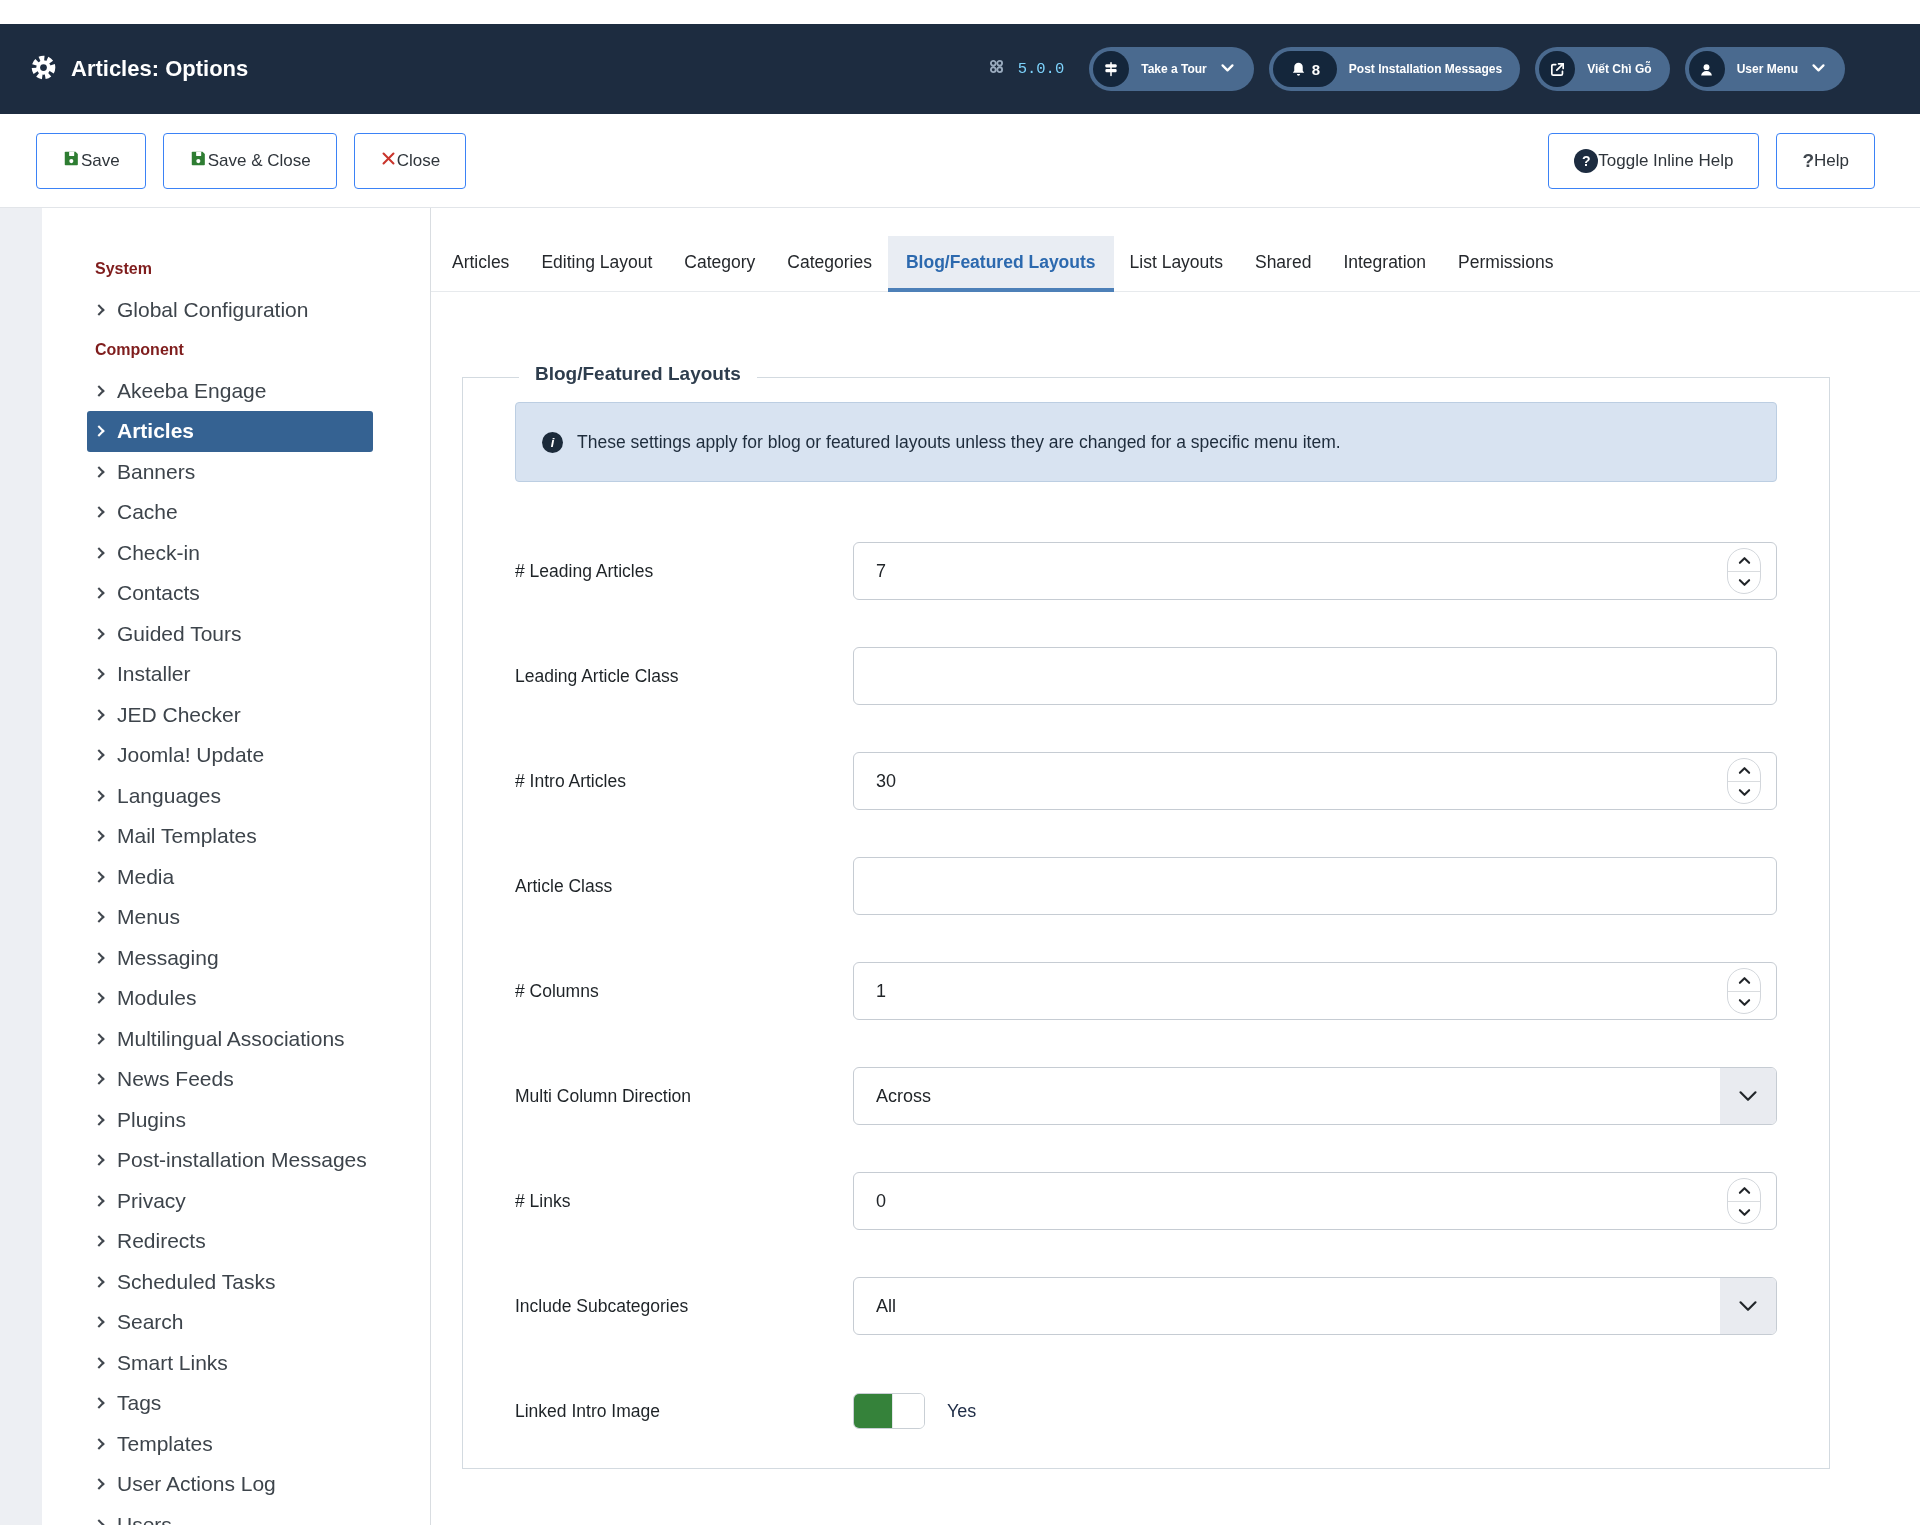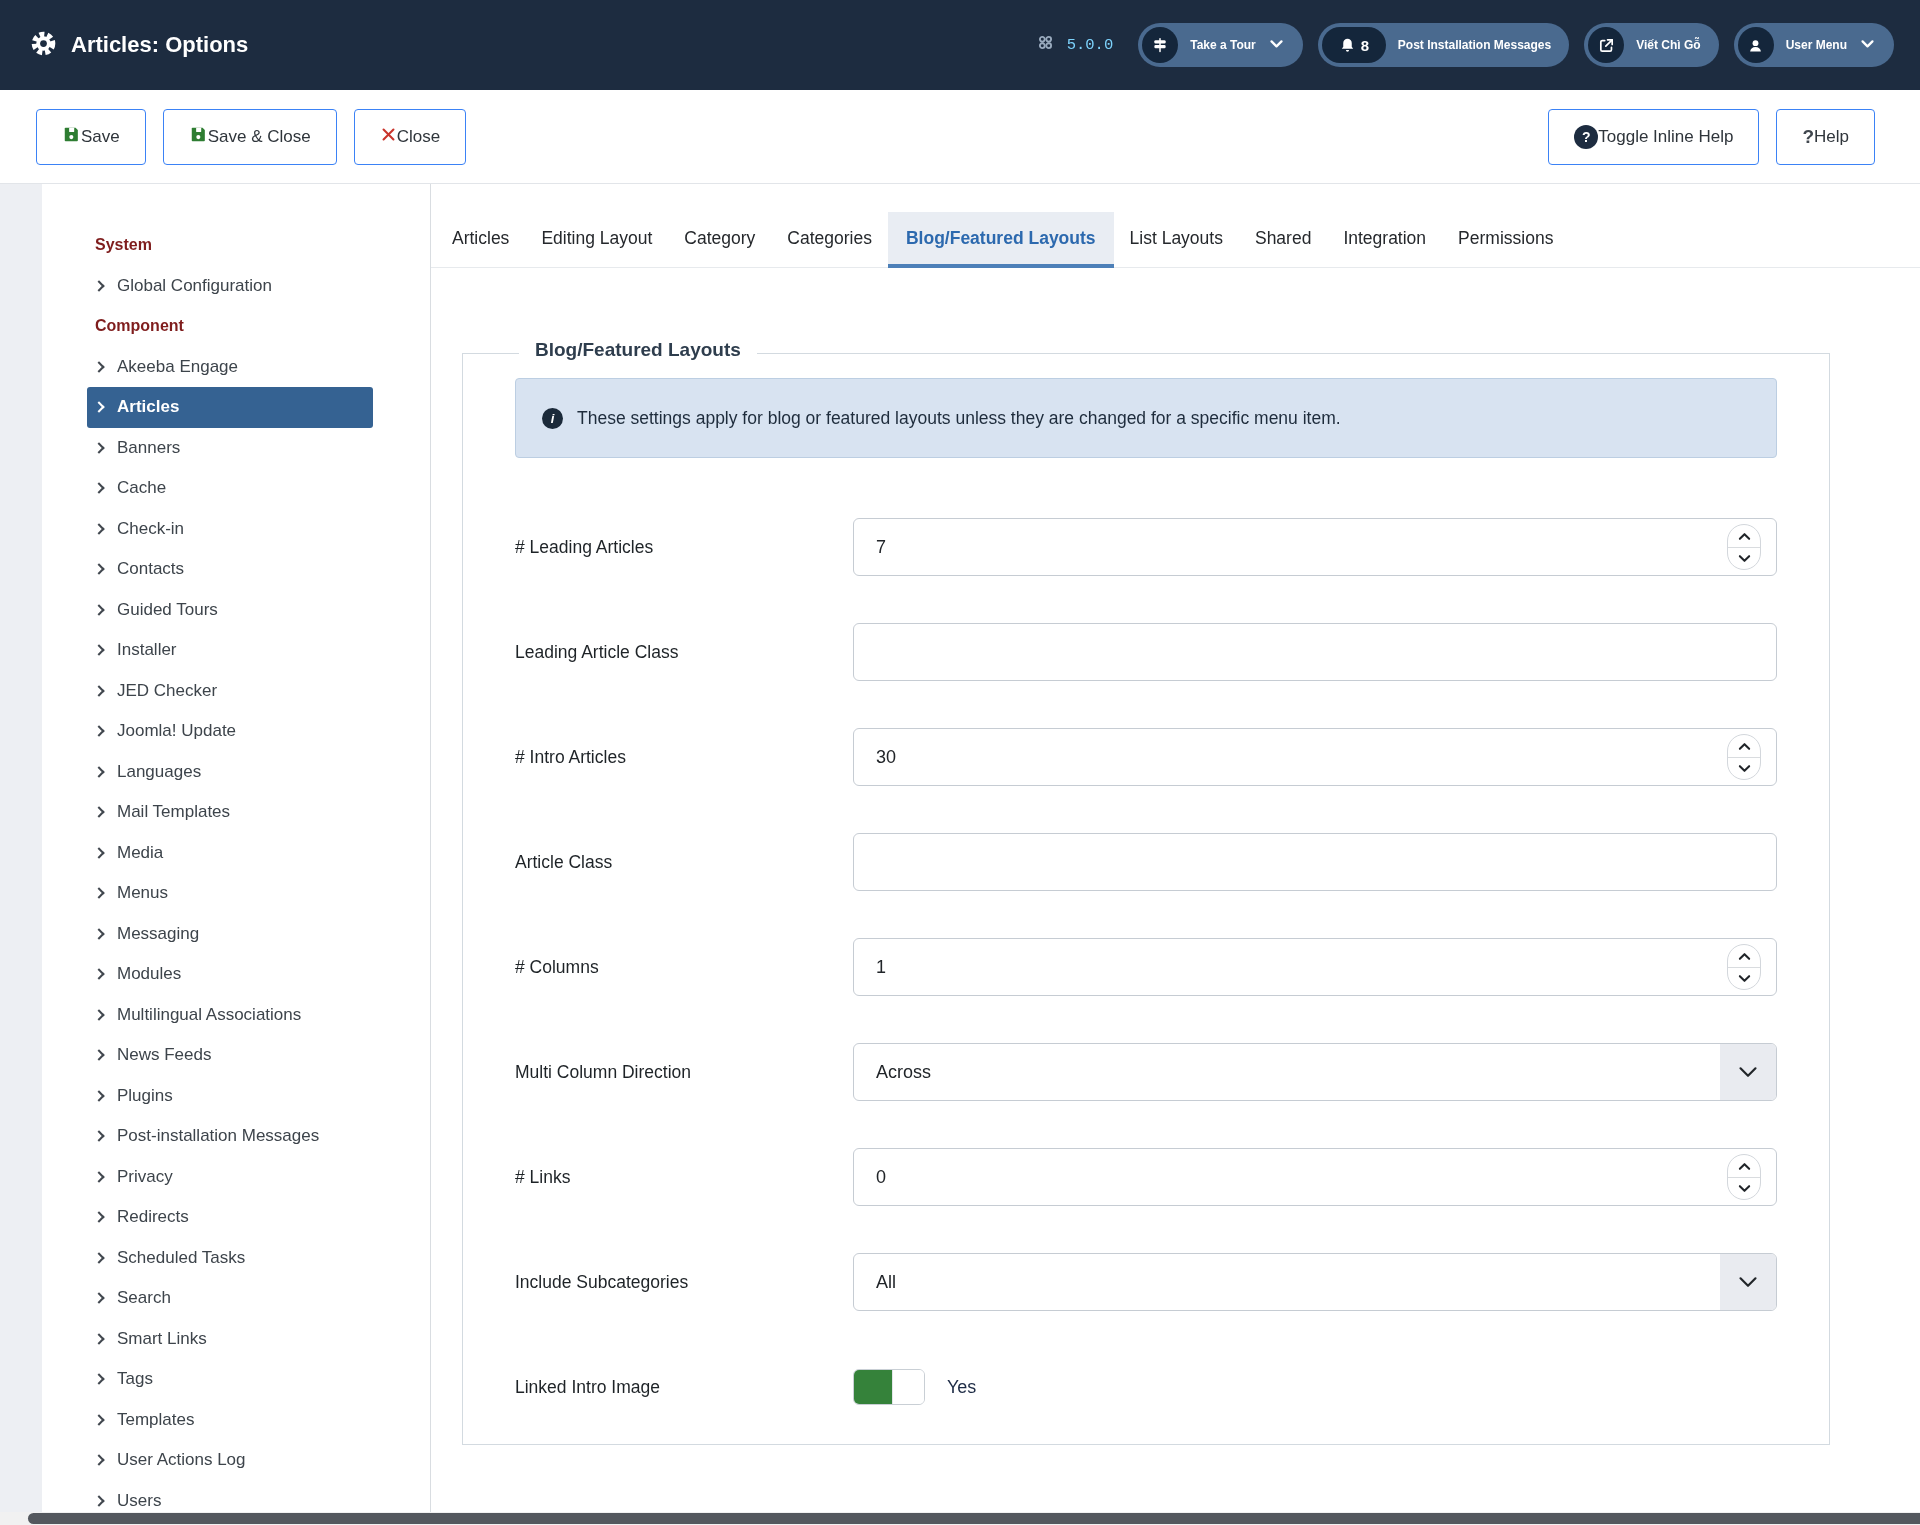--- a/index.html
+++ b/index.html
@@ -1,20 +1,20 @@
 <!DOCTYPE html>
 <html><head>
 <meta charset="utf-8">
 <style>
   * { margin:0; padding:0; box-sizing:border-box; }
   html,body { width:1920px; height:1525px; overflow:hidden; }
   body { font-family:"Liberation Sans", sans-serif; background:#fff; }
 
   
-  .topbar { height:90px; background:#1d2c40; display:flex; align-items:center; padding:0 26px 0 30px; }
+  .topbar { height:90px; background:#1d2c40; display:flex; align-items:center; padding:0 75px 0 30px;margin-top:24px; }
   .topbar-left { display:flex; align-items:center; gap:14px; }
   .app-title { color:#fff; font-size:22px; font-weight:700; }
   .topbar-right { margin-left:auto; display:flex; align-items:center; gap:15px; }
   .version { display:flex; align-items:center; gap:13px; color:#7dd3fc; font-size:15.5px; margin-right:10px;font-family:Liberation Mono, monospace; }
   .pill { height:44px; background:#4a6a8f; border-radius:22px; display:flex; align-items:center; gap:12px; padding:0 18px 0 4px; cursor:pointer; }
   .pill-label { color:#fff; font-size:12px; font-weight:600; white-space:nowrap; }
   .pill-ico { width:36px; height:36px; border-radius:50%; background:#14263b; display:flex; align-items:center; justify-content:center; flex:none; }
   .pill-ico.capsule { width:64px; border-radius:18px; gap:5px; }
   .badge { color:#fff; font-size:15px; font-weight:700; }
 
@@ -25,21 +25,21 @@
   .tbtn { height:56px; display:inline-flex; align-items:center; padding:0 25px; background:#fff; border:1px solid #3b82f6; border-radius:4px; font-size:17px; color:#2f353b; cursor:pointer; font-family:inherit; }
   .qmark-circle { width:24px; height:24px; border-radius:50%; background:#1d2c40; color:#fff; font-size:14px; font-weight:700; display:flex; align-items:center; justify-content:center; }
   .qmark-plain { font-size:19px; font-weight:700; color:#40474e; }
 
   
   .content { display:flex; height:1328px; background:#fff; }
   .gutter { width:42px; background:#edeff3; flex:none; }
   .sidebar { width:389px; flex:none; border-right:1px solid #d9dde1; padding-top:41px; overflow:hidden; background:#fff; }
   .side-row { height:40.5px; display:flex; align-items:center; margin:0 57px 0 45px; padding-left:8px; gap:14px; border-radius:3px; cursor:pointer; }
   .chev { width:8px; height:8px; border-top:2.2px solid #41474e; border-right:2.2px solid #41474e; transform:rotate(45deg); flex:none; }
-  .side-label { font-size:17px; color:#3d444b; white-space:nowrap; }
+  .side-label { font-size:21px; color:#3d444b; white-space:nowrap; }
   .side-row.heading { cursor:default; }
   .side-row.heading .side-label { font-weight:700; color:#7f1d1d; font-size:16px; }
   .side-row.selected { background:#356292; }
   .side-row.selected .side-label { color:#fff; font-weight:700; }
   .side-row.selected .chev { border-color:#fff; }
 
   .main { flex:1; padding-top:28px; background:#fff; min-width:0; }
   .tabbar { display:flex; height:56px; border-bottom:1px solid #e7eaed; padding-left:5px; }
   .tab { display:flex; align-items:center; padding:0 16px; font-size:17.5px; color:#25282c; border-bottom:4px solid transparent; margin-bottom:-1px; cursor:pointer; white-space:nowrap; }
   .tab.active { background:#e9edf3; border-bottom-color:#4d80b8; color:#2c69ae; font-weight:700; padding:0 18px; }

